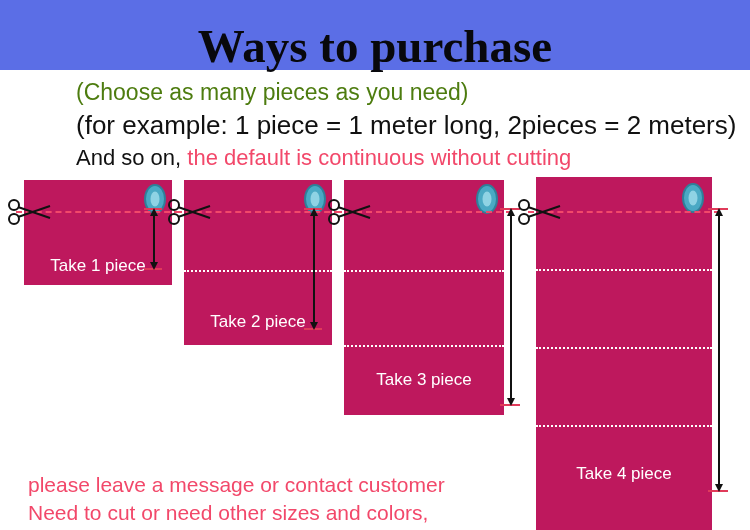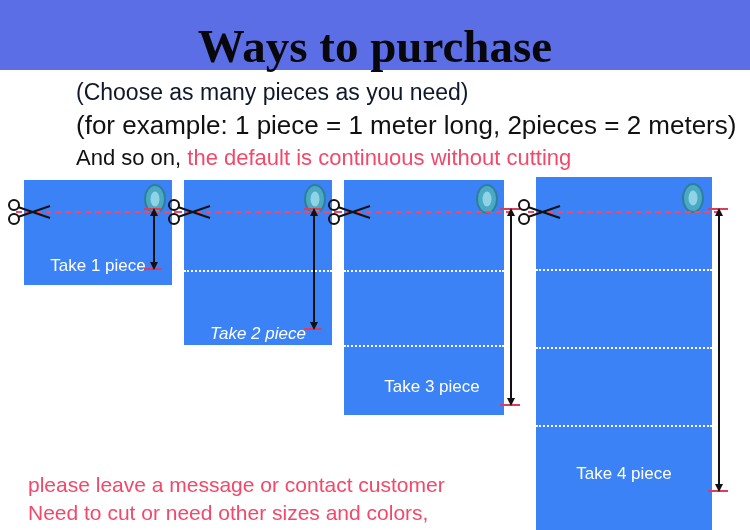--- a/index.html
+++ b/index.html
@@ -23,27 +23,27 @@
     font-size:47px;
     font-weight:700;
     color:#08080c;
     letter-spacing:0px;
     line-height:1;
   }
 
   
   .textblock{position:absolute;left:0;top:72px;width:750px;}
   .line{padding-left:76px;line-height:1.26;white-space:nowrap;}
-  .l1{font-size:23px;color:#0f172a;font-weight:400;padding-top:6px;}
+  .l1{font-size:23px;color:#4d7c0f;font-weight:400;padding-top:6px;}
   .l2{font-size:26px;color:#111;font-weight:400;padding-top:2px;}
   .l3{font-size:22px;color:#111;font-weight:400;padding-top:2px;}
   .l3 .red{color:#f2486a;margin-top:28px;}
 
   
-  .roll{position:absolute;background:#3b82f6;}
+  .roll{position:absolute;background:#be185d;}
   .roll .label{
     position:absolute;
     left:0;width:100%;
     text-align:center;
     color:#ffffff;
     font-size:17px;
     font-weight:400;
     white-space:nowrap;
   }
   
@@ -117,21 +117,21 @@
     <svg style="position:absolute;left:8px;top:0px;" width="12" height="62" viewBox="0 0 12 62">
       <line x1="6" y1="4" x2="6" y2="58" stroke="#111" stroke-width="2"></line>
       <polygon points="6,0 2,8 10,8" fill="#111"></polygon>
       <polygon points="6,62 2,54 10,54" fill="#111"></polygon>
     </svg>
   </div>
 
   <div class="roll" style="left:184px;top:180px;width:148px;height:165px;">
     <div class="core" style="right:6px;top:4px;"></div>
     <div class="perf" style="top:90px;"></div>
-    <div class="label" style="top:144px;font-style:italic;">Take 2 piece</div>
+    <div class="label" style="top:132px;">Take 2 piece</div>
   </div>
   <div class="cutline" style="left:176px;top:211px;width:164px;"></div>
   <svg class="scissors" style="left:168px;top:199px;" viewBox="0 0 44 26">
     <circle cx="6" cy="6" r="5" fill="none" stroke="#111" stroke-width="2"></circle>
     <circle cx="6" cy="20" r="5" fill="none" stroke="#111" stroke-width="2"></circle>
     <line x1="10" y1="8" x2="42" y2="19" stroke="#111" stroke-width="2"></line>
     <line x1="10" y1="18" x2="42" y2="7" stroke="#111" stroke-width="2"></line>
   </svg>
   <div class="measure" style="left:300px;top:208px;width:24px;height:132px;">
     <div class="tick" style="left:4px;top:0px;width:18px;"></div>
@@ -140,21 +140,21 @@
       <line x1="6" y1="4" x2="6" y2="118" stroke="#111" stroke-width="2"></line>
       <polygon points="6,0 2,8 10,8" fill="#111"></polygon>
       <polygon points="6,122 2,114 10,114" fill="#111"></polygon>
     </svg>
   </div>
 
   <div class="roll" style="left:344px;top:180px;width:160px;height:235px;">
     <div class="core" style="right:6px;top:4px;"></div>
     <div class="perf" style="top:90px;"></div>
     <div class="perf" style="top:165px;"></div>
-    <div class="label" style="top:197px;margin-left:8px;">Take 3 piece</div>
+    <div class="label" style="top:190px;">Take 3 piece</div>
   </div>
   <div class="cutline" style="left:336px;top:211px;width:176px;"></div>
   <svg class="scissors" style="left:328px;top:199px;" viewBox="0 0 44 26">
     <circle cx="6" cy="6" r="5" fill="none" stroke="#111" stroke-width="2"></circle>
     <circle cx="6" cy="20" r="5" fill="none" stroke="#111" stroke-width="2"></circle>
     <line x1="10" y1="8" x2="42" y2="19" stroke="#111" stroke-width="2"></line>
     <line x1="10" y1="18" x2="42" y2="7" stroke="#111" stroke-width="2"></line>
   </svg>
   <div class="measure" style="left:500px;top:208px;width:24px;height:204px;">
     <div class="tick" style="left:0px;top:0px;width:20px;"></div>

